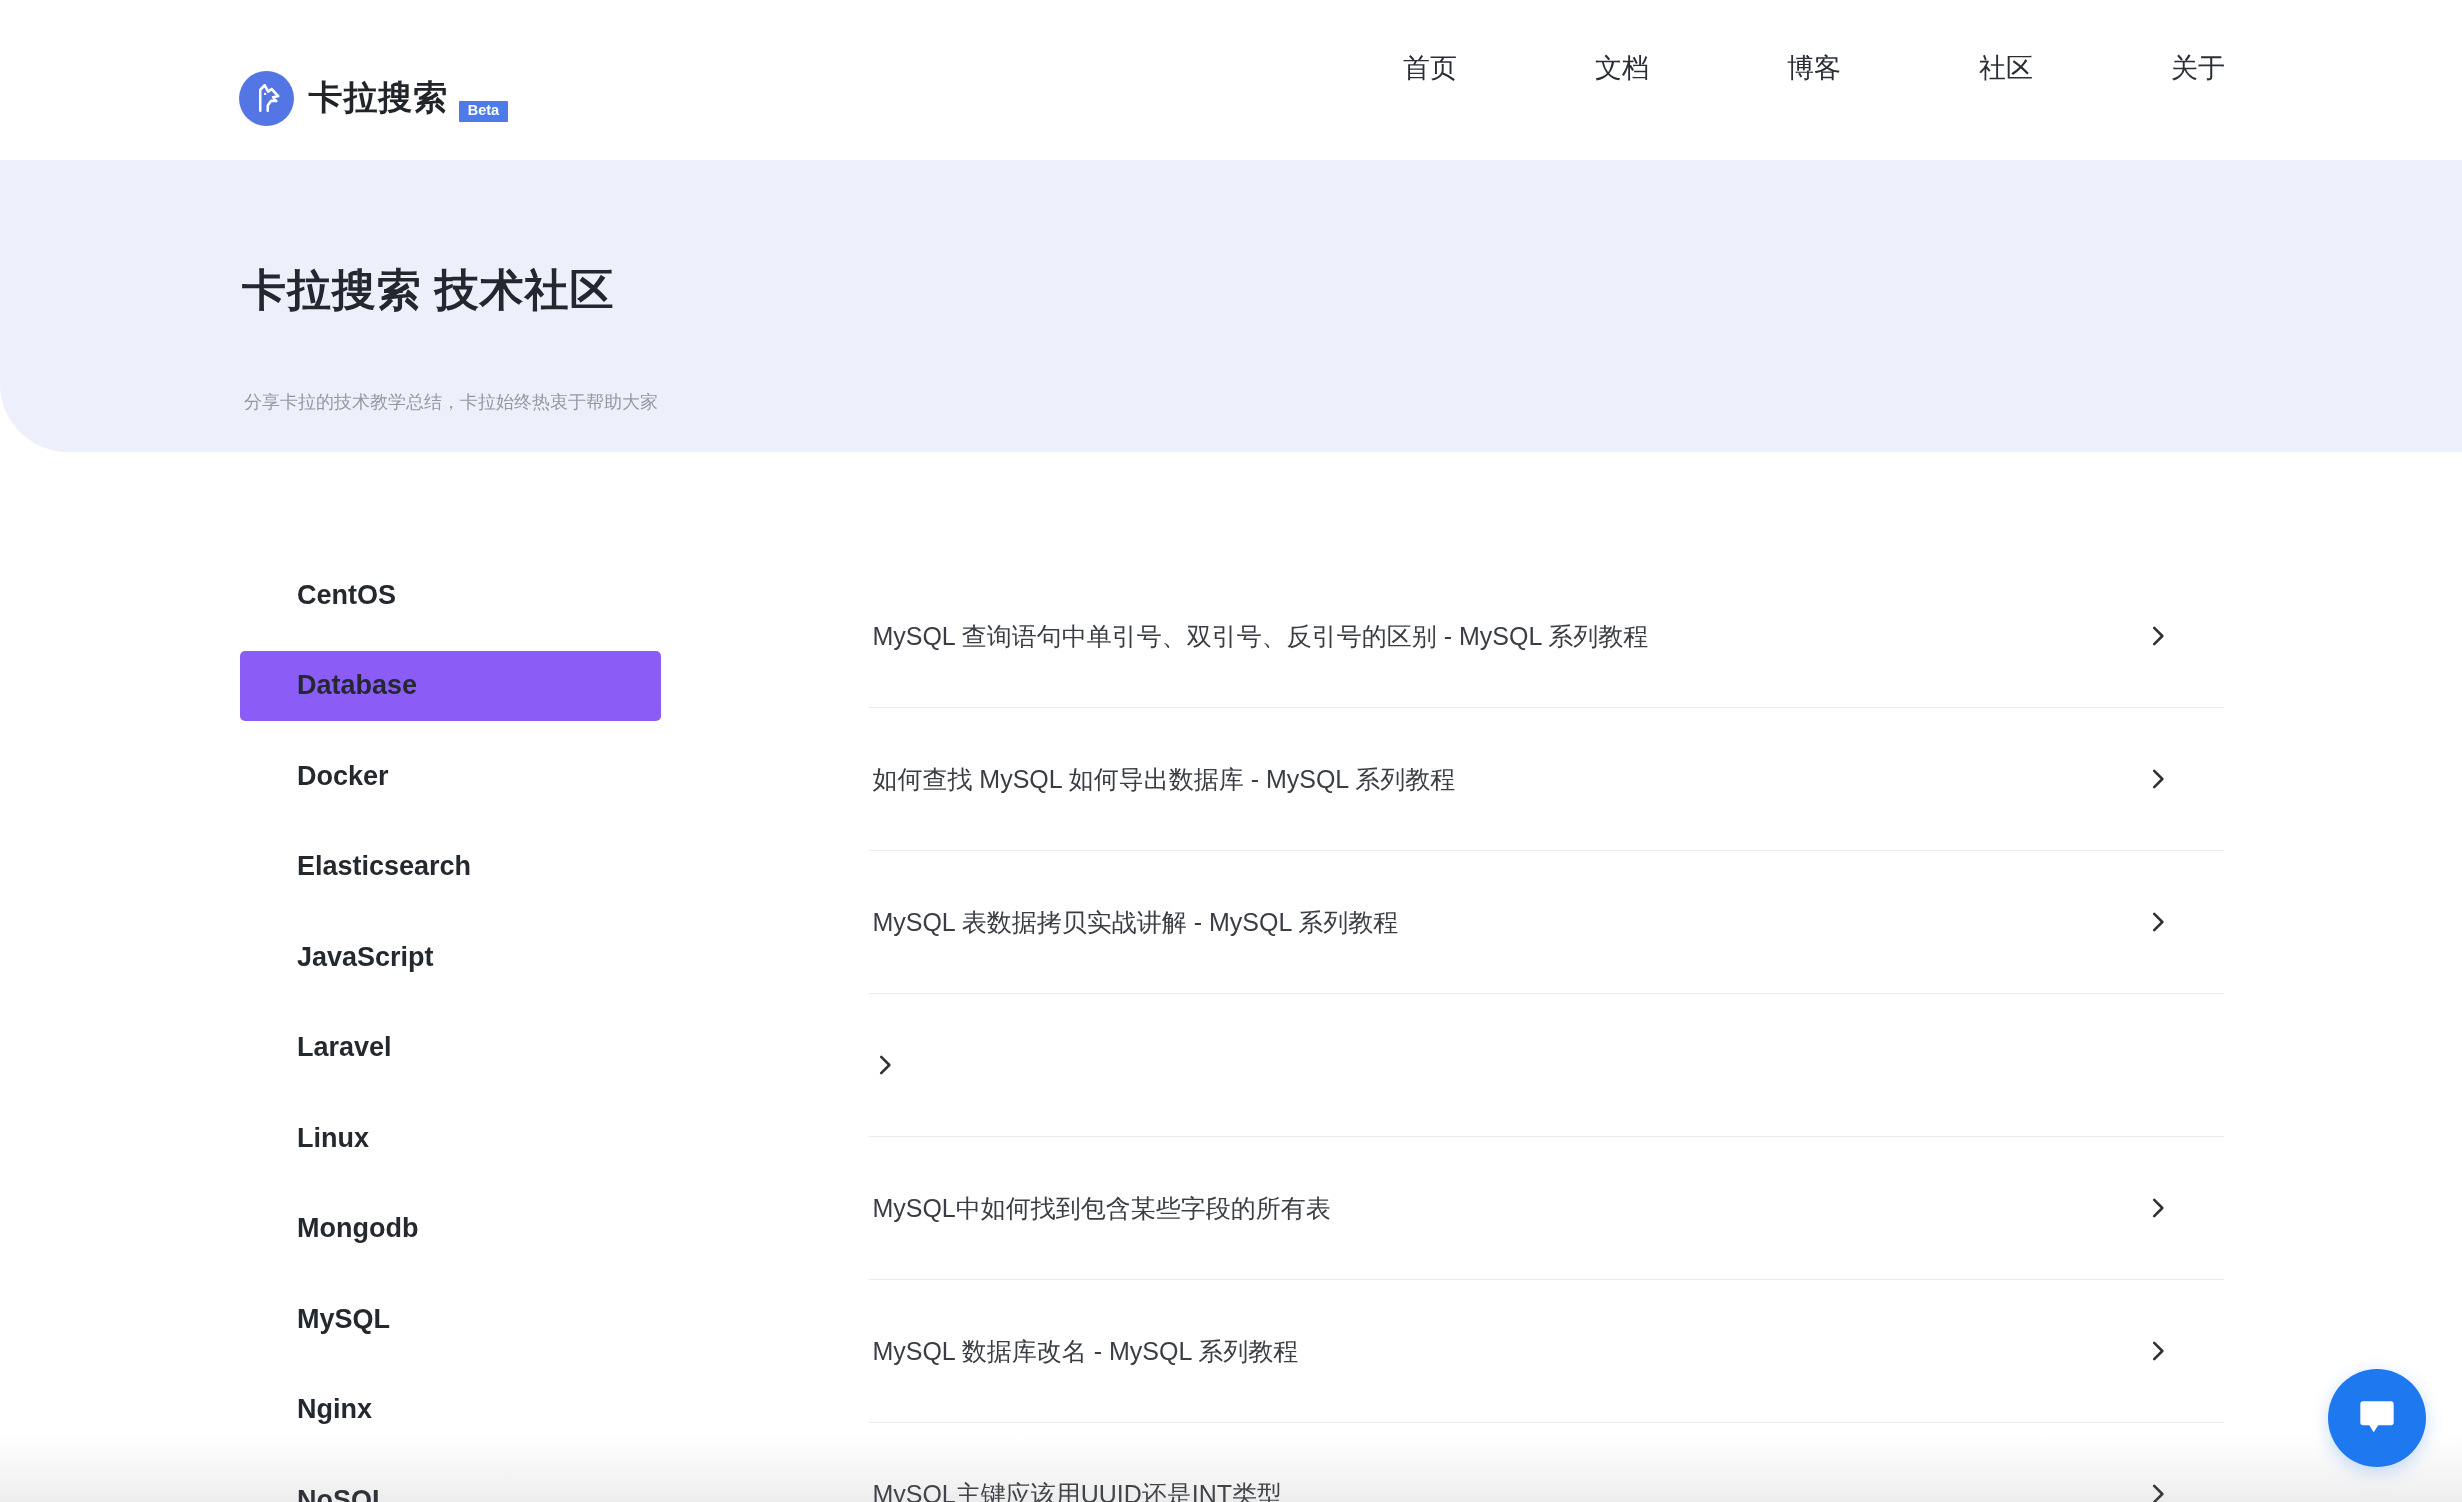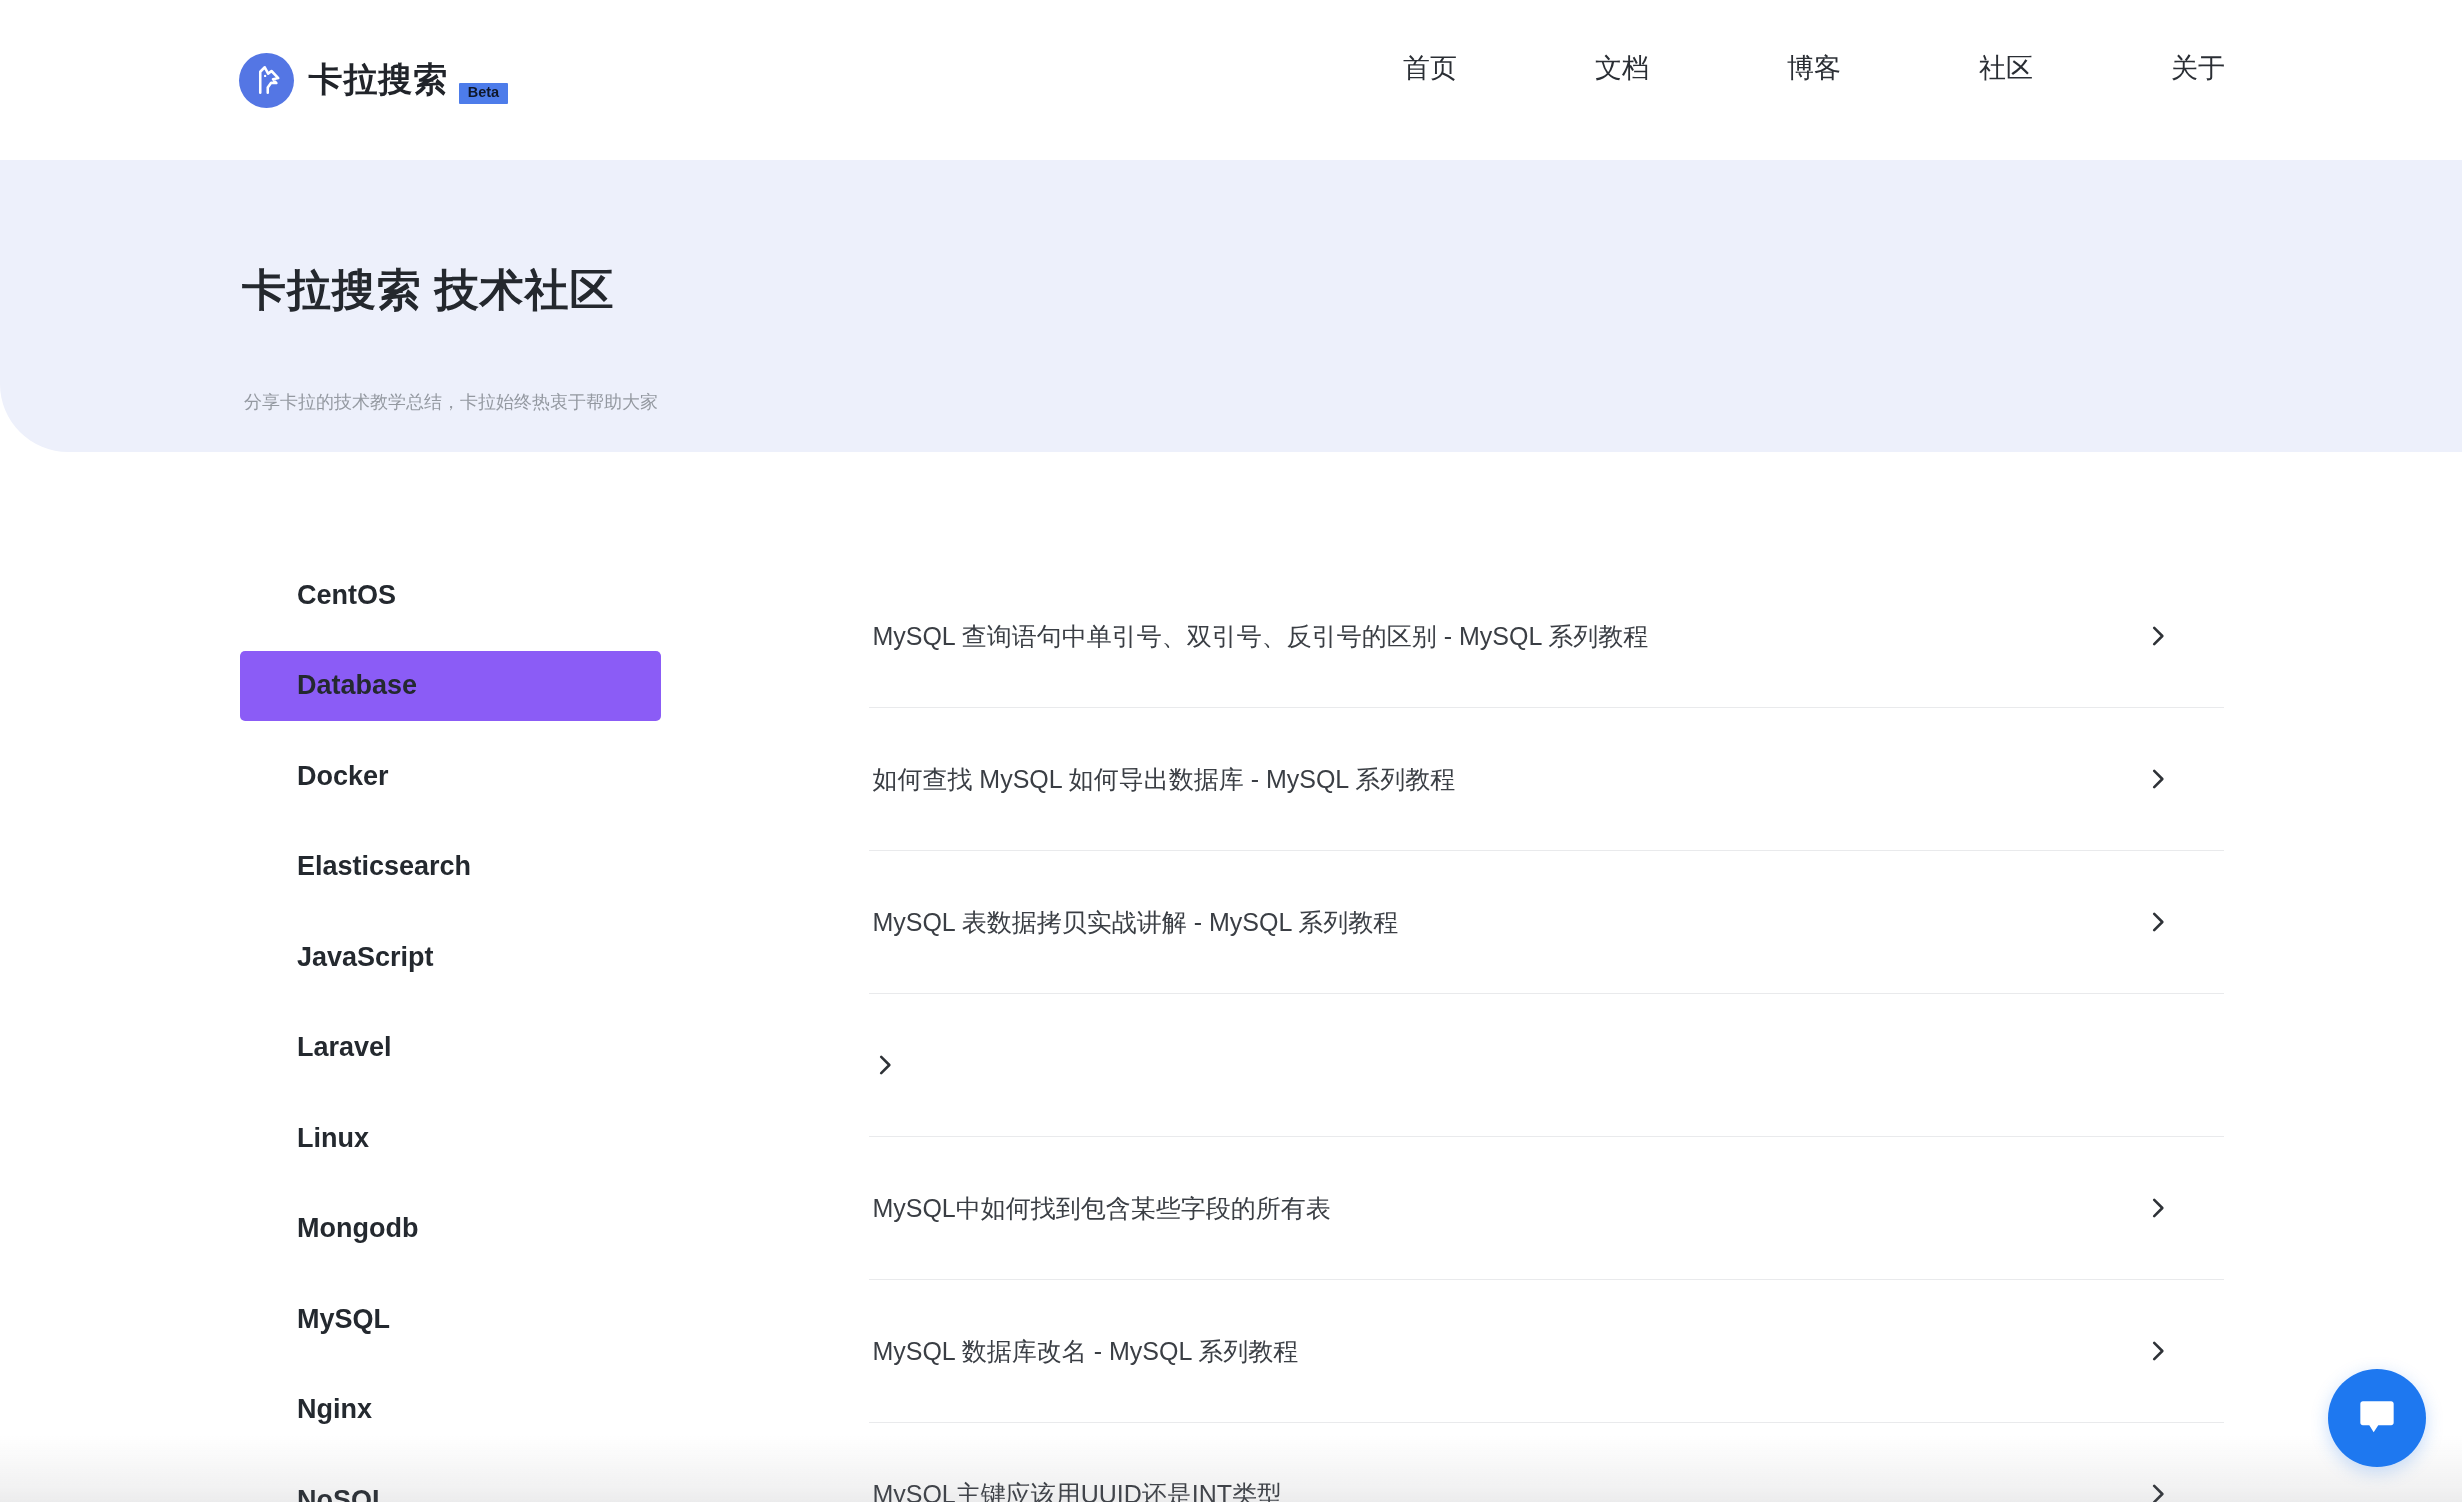--- a/index.html
+++ b/index.html
@@ -7,31 +7,31 @@
   body {
     position:relative;
     overflow:hidden;
     background:#ffffff;
     font-family:"Liberation Sans","DejaVu Sans",sans-serif;
     color:#2a2e34;
   }
 
   
   .header { position:absolute; top:0; left:0; width:2462px; height:160px; background:#ffffff; }
-  .brand { position:absolute; left:239px; top:0; height:160px; display:flex; align-items:center; cursor:pointer; }
+  .brand { position:absolute; left:239px; top:18px; height:160px; display:flex; align-items:center; cursor:pointer; }
   .logo-circle {
     width:55px; height:55px; border-radius:50%;
     background:#5476e4;
     display:flex; align-items:center; justify-content:center;
     flex-shrink:0;
   }
   .brand-name { margin-left:14.5px; font-size:34px; font-weight:700; color:#21242a; letter-spacing:0.9px; }
   .beta-badge {
     margin-left:11px; margin-top:27px;
-    background:#4d7cea; color:#0f172a;
+    background:#4d7cea; color:#ffffff;
     font-size:14.5px; font-weight:700;
     padding:2.6px 8.6px 3.4px; border-radius:1px;
     line-height:1.1;
   }
   .nav {
     position:absolute; right:237px; top:0; height:136px;
     display:flex; align-items:center; gap:138px;
   }
   .nav-item { font-size:27px; font-weight:500; color:#2a2e34; cursor:pointer; text-decoration:none; white-space:nowrap; }
 

